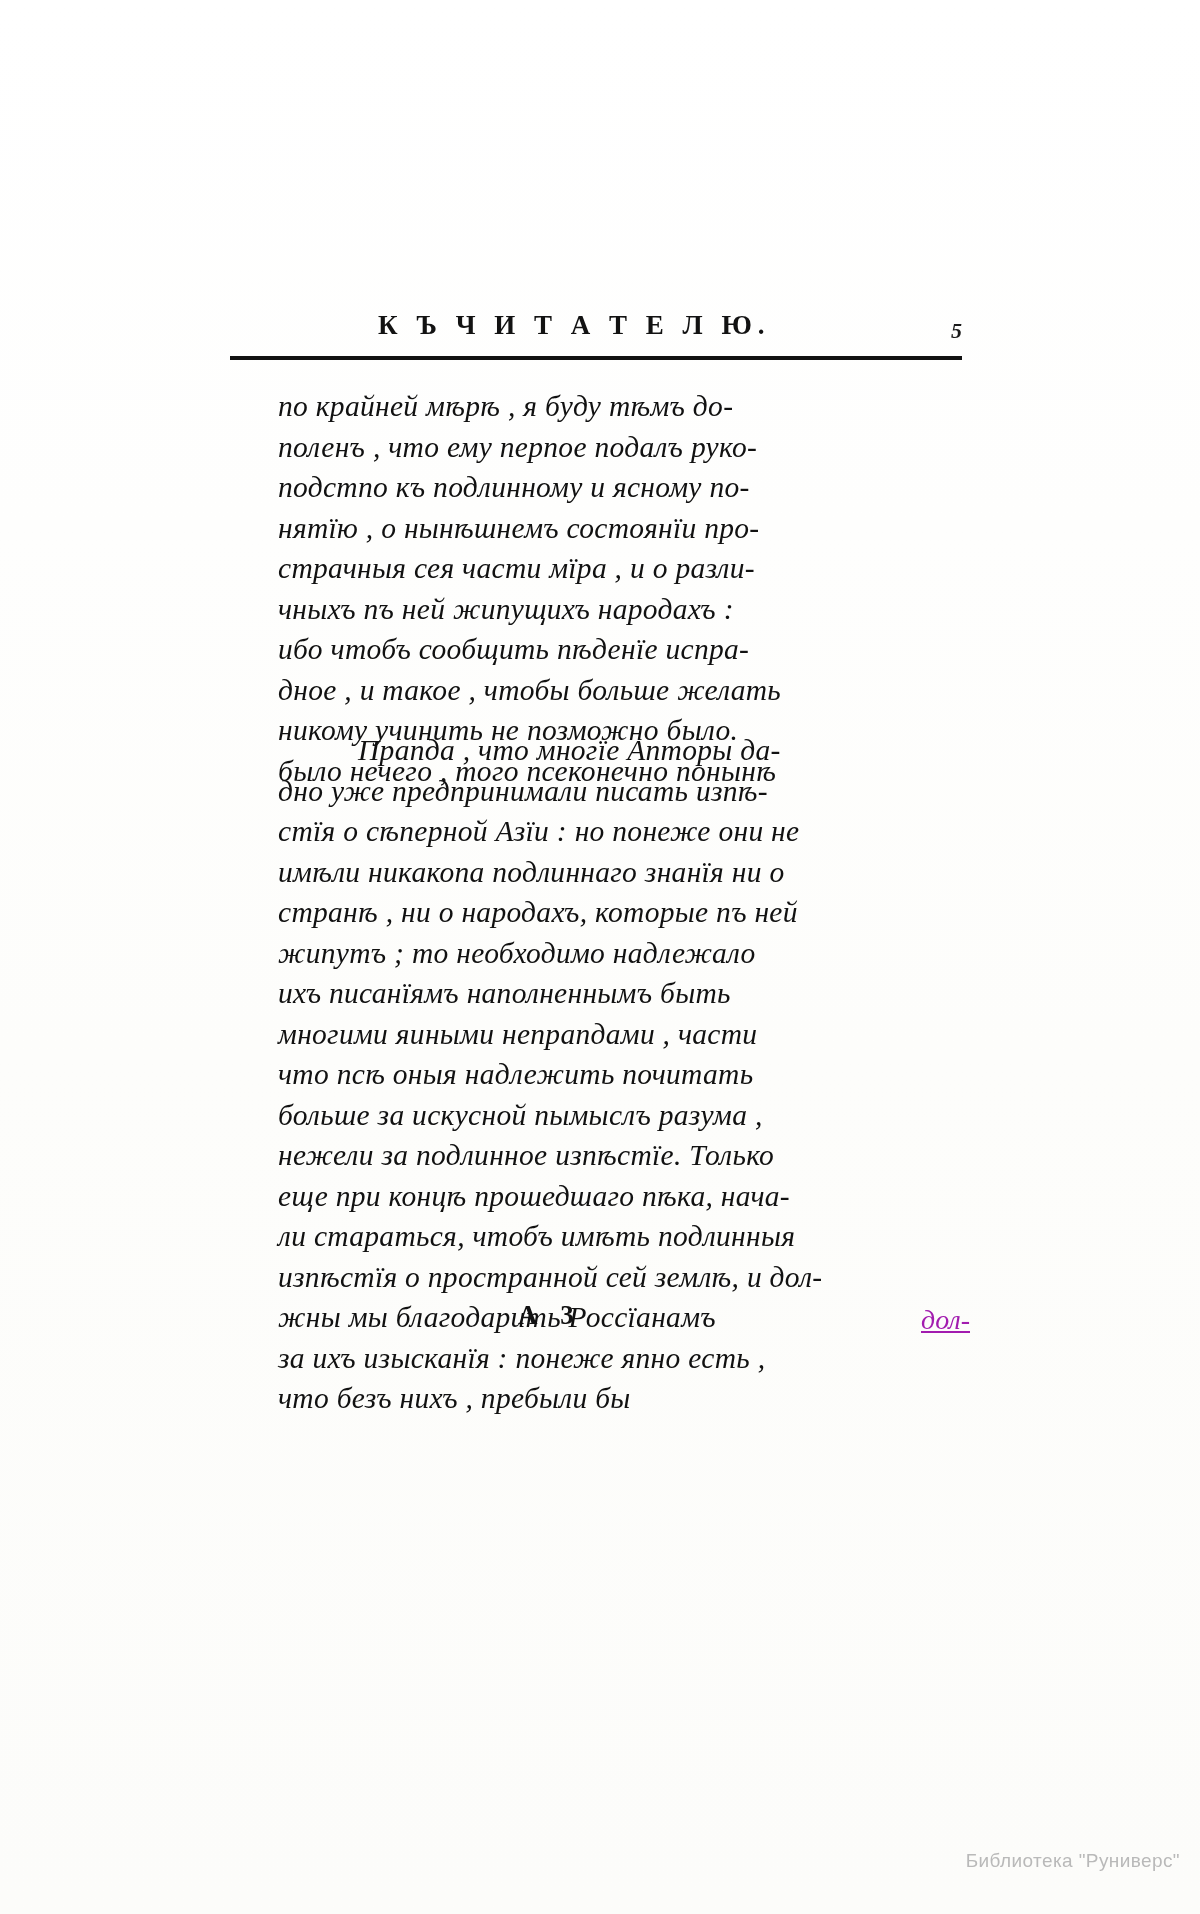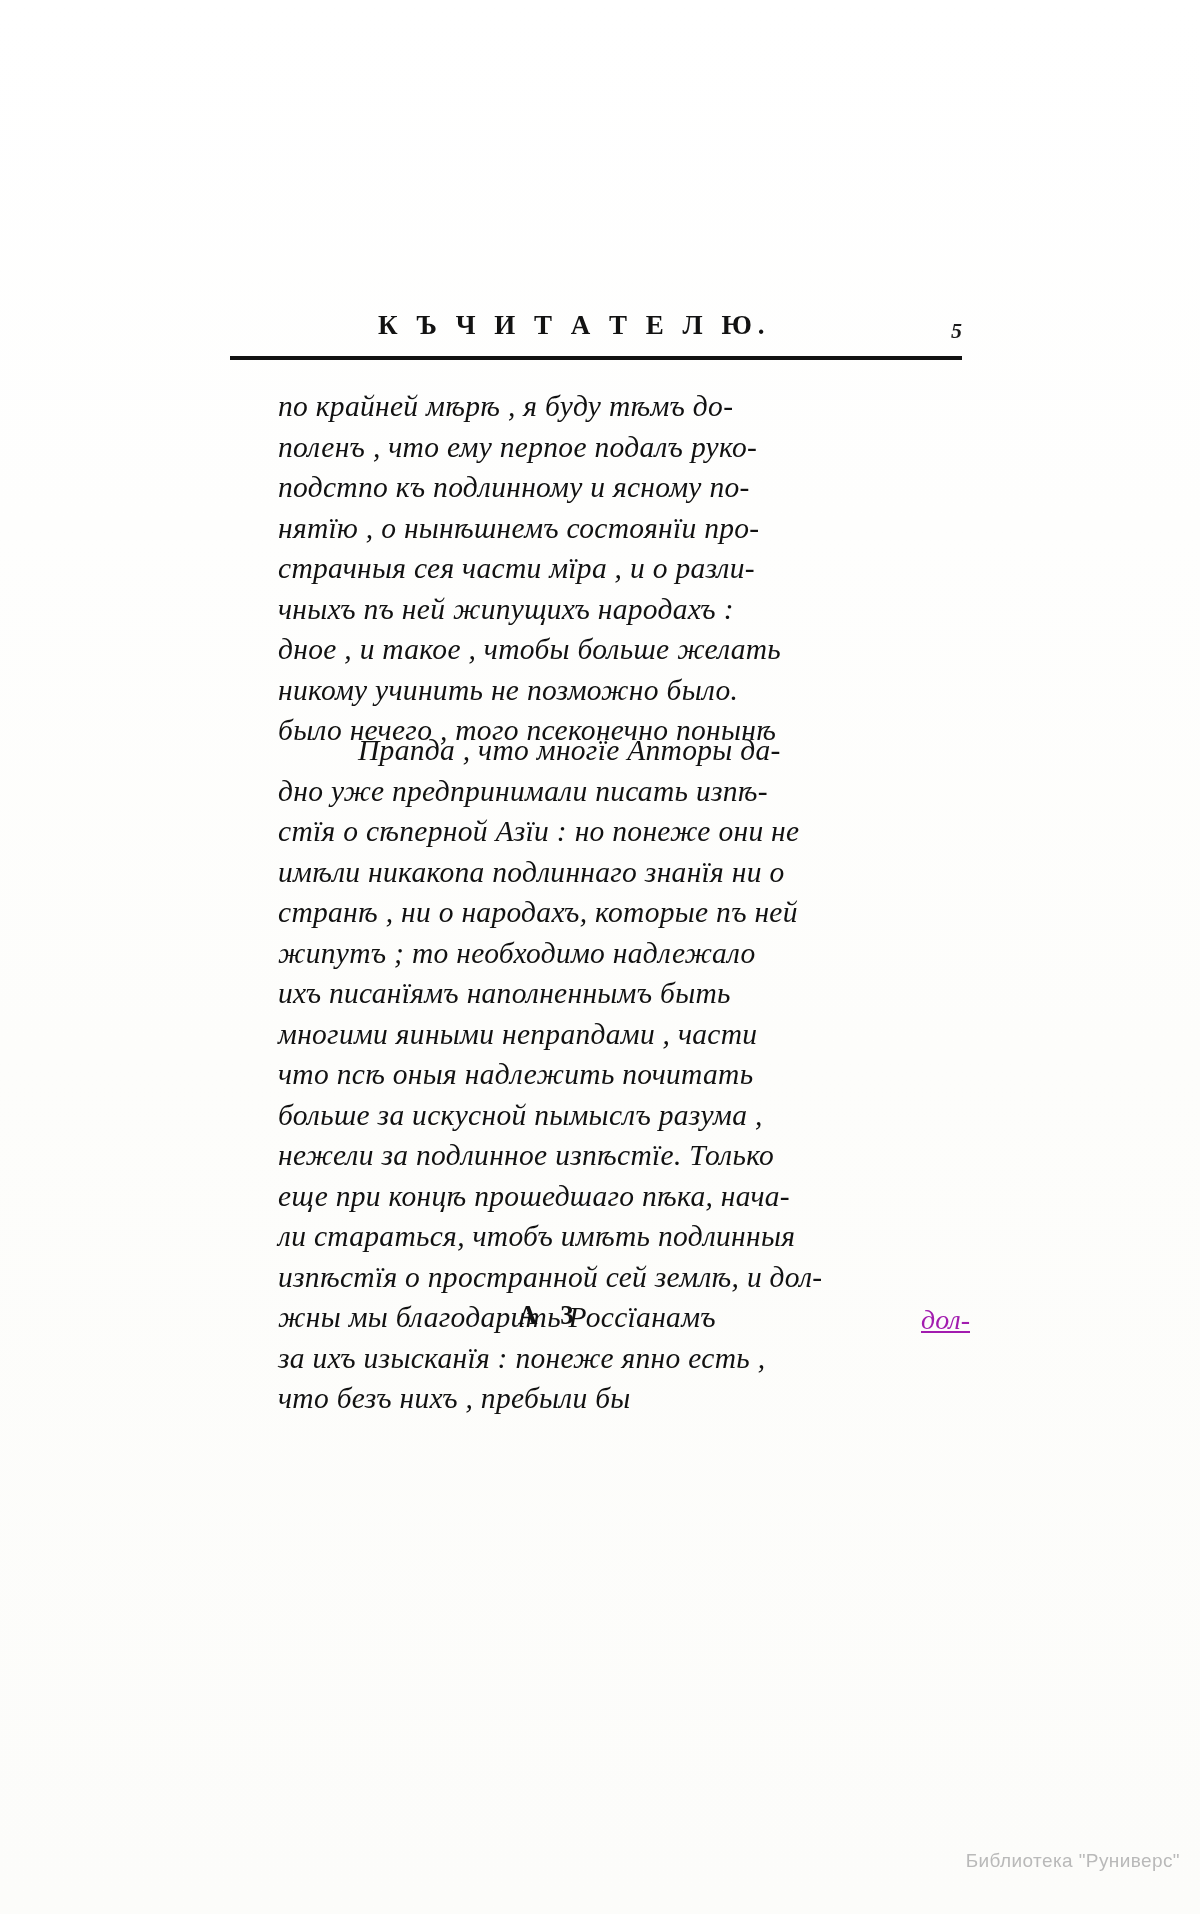--- a/index.html
+++ b/index.html
@@ -163,20 +163,21 @@
       <div class="rule"></div>
     </div>
 
     <div class="body-block first">
       <p>по крайней мѣрѣ , я буду тѣмъ до-</p>
       <p>поленъ , что ему перпое подалъ руко-</p>
       <p>подстпо къ подлинному и ясному по-</p>
       <p>нятїю , о нынѣшнемъ состоянїи про-</p>
       <p>страчныя сея части мїра , и о разли-</p>
       <p>чныхъ пъ ней жипущихъ народахъ :</p>
+      <p>ибо чтобъ   сообщить   пѣденїе испра-</p>
       <p>дное , и такое , чтобы больше желать</p>
       <p>никому учинить не позможно было.</p>
       <p>было нечего ,  того  псеконечно  понынѣ</p>
     </div>
 
     <div class="body-block second">
       <p class="indent">Прапда , что многїе Апторы да-</p>
       <p>дно уже предпринимали писать изпѣ-</p>
       <p>стїя о сѣперной Азїи : но понеже они не</p>
       <p>имѣли никакопа подлиннаго знанїя ни о</p>

